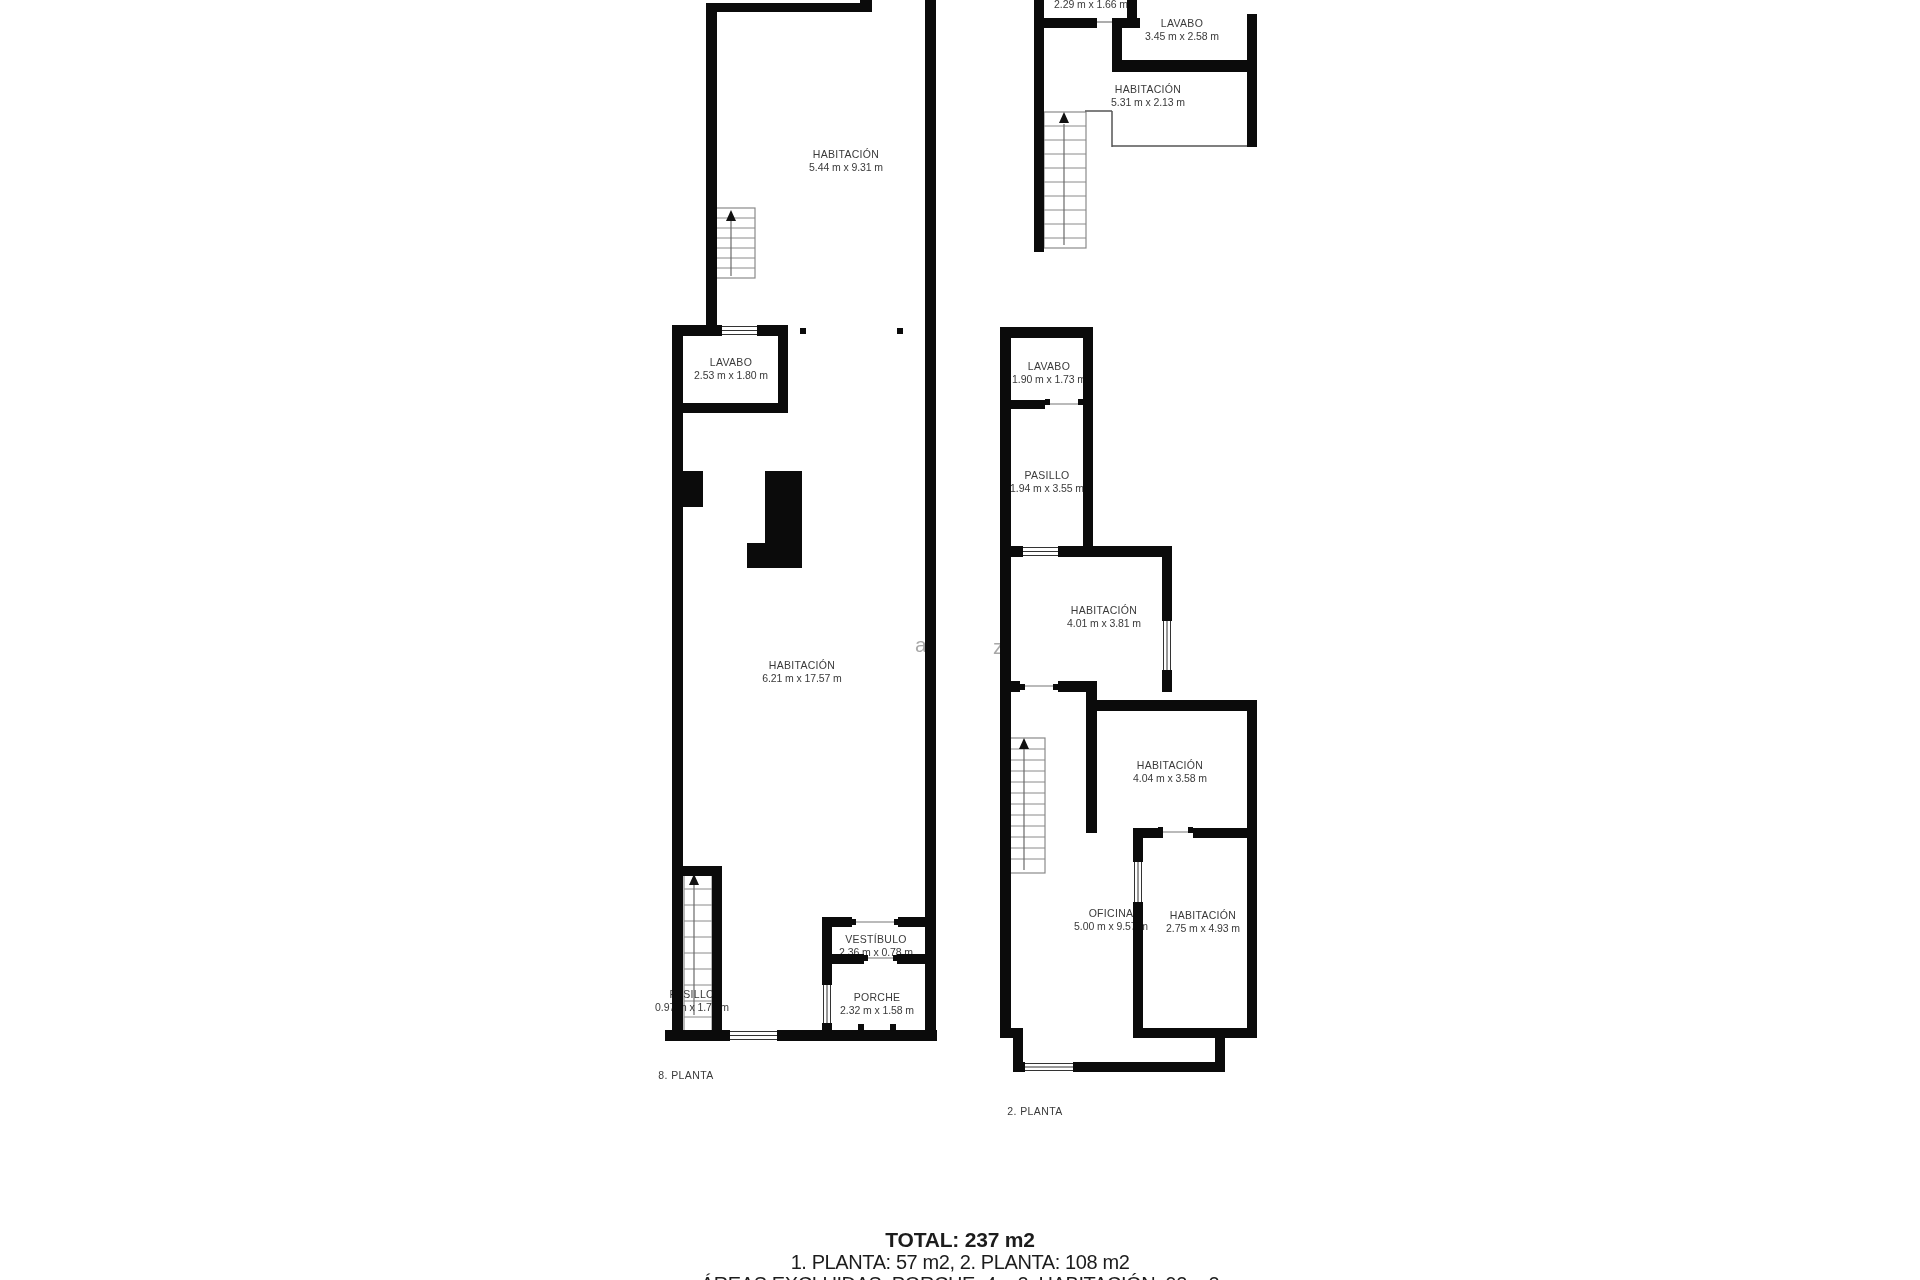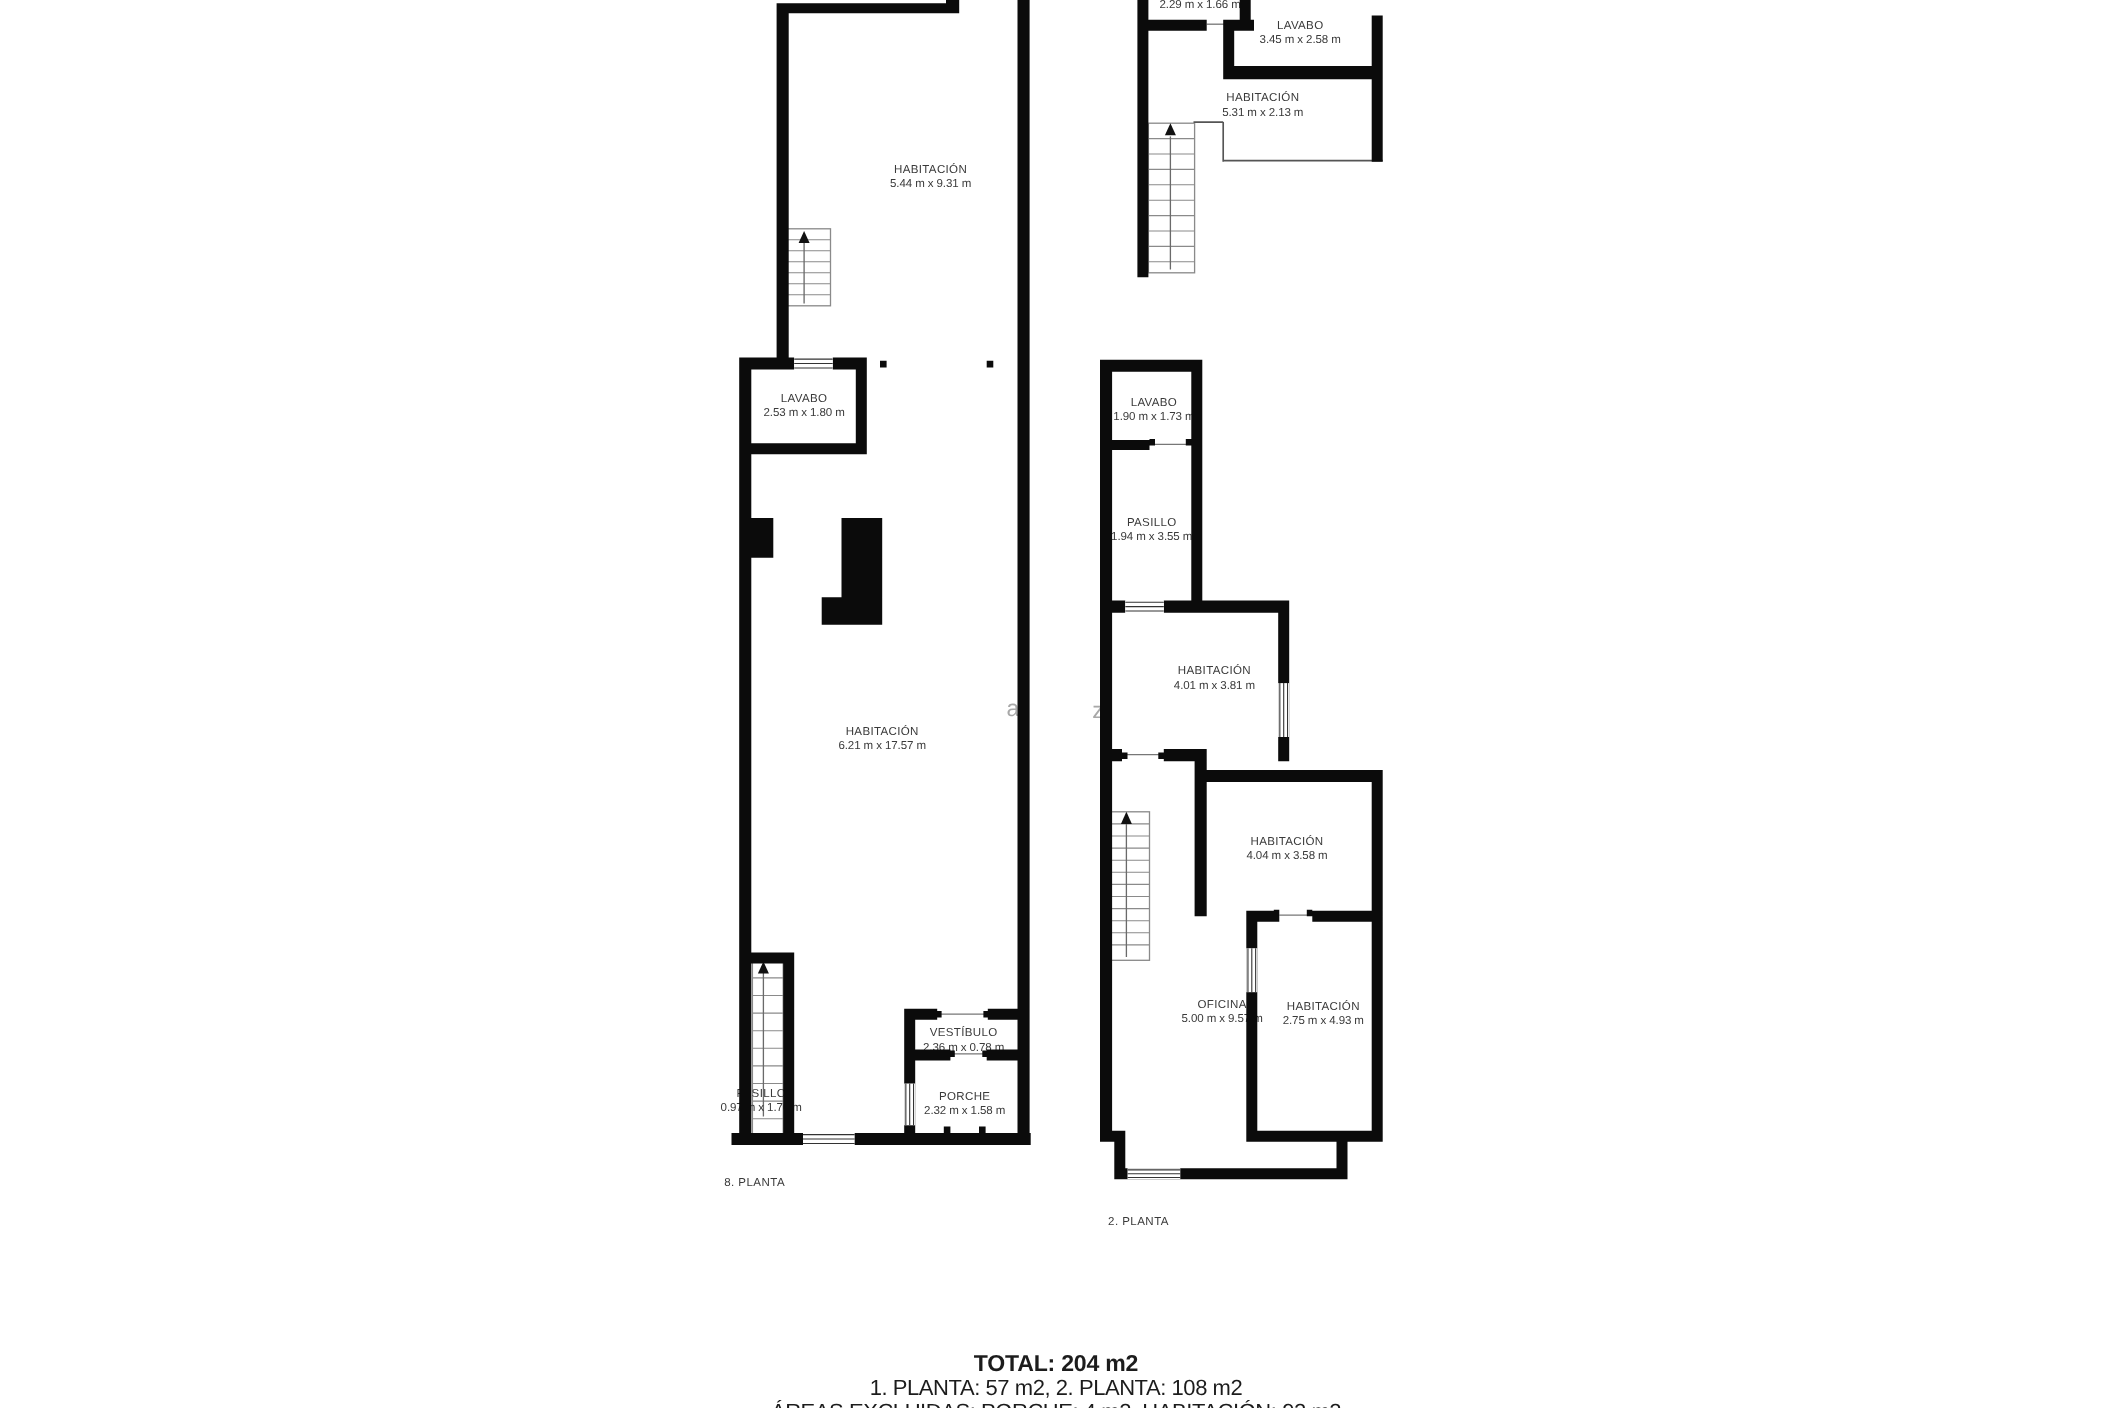--- a/index.html
+++ b/index.html
@@ -179,17 +179,17 @@
     <g>
       <rect x="1133" y="862" width="10" height="40" fill="#ffffff"></rect>
       <path d="M1134.5 862v40M1138 862v40M1141.5 862v40" stroke="#333" stroke-width="1" fill="none"></path>
     </g>
     <g>
       <rect x="1025" y="1062" width="48" height="10" fill="#ffffff"></rect>
       <path d="M1025 1063.5h48M1025 1067h48M1025 1070.5h48" stroke="#333" stroke-width="1" fill="none"></path>
     </g>
   </svg>
 
-  <div class="summary summary-total z4" style="top:1228px;">TOTAL: 204 m2</div>
+  <div class="summary summary-total z4" style="top:1228px;">TOTAL: 237 m2</div>
   <div class="summary summary-line z4" style="top:1251px;">1. PLANTA: 57 m2, 2. PLANTA: 108 m2</div>
   <div class="summary summary-line z4" style="top:1273px;">ÁREAS EXCLUIDAS: PORCHE: 4 m2, HABITACIÓN: 92 m2</div>
 
 </div>
 
 </body></html>

